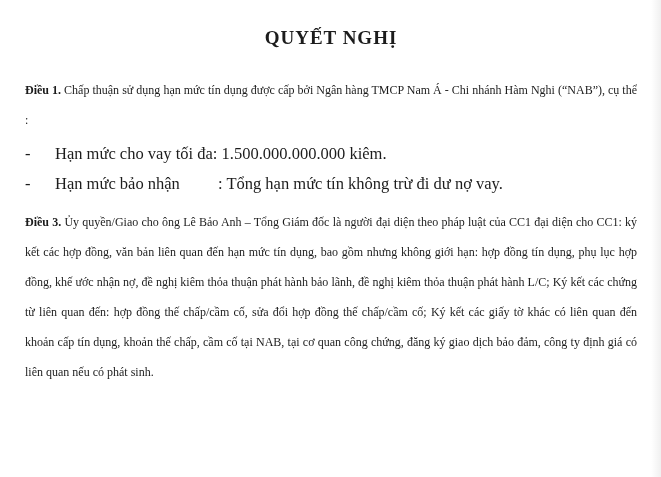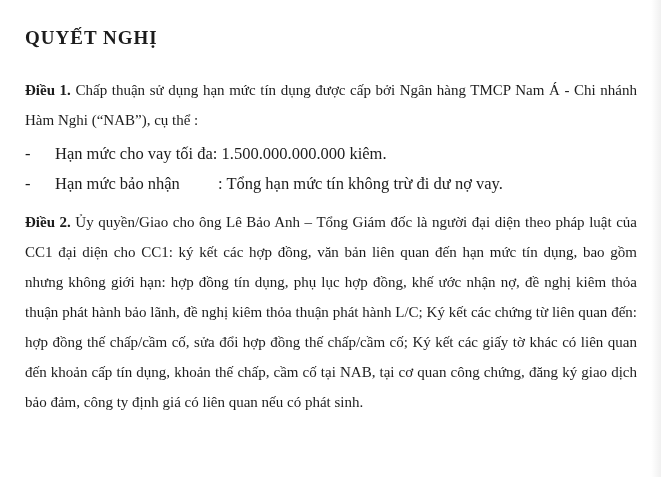--- a/index.html
+++ b/index.html
@@ -18,29 +18,29 @@
   }
   
   .scan-edge {
     position: absolute;
     top: 0; right: 0;
     width: 10px; height: 477px;
     background: linear-gradient(to right, rgba(0,0,0,0), rgba(0,0,0,0.06));
     pointer-events: none;
   }
   .doc-title {
-    text-align: left;
+    text-align: center;
     font-size: 19px;
     font-weight: bold;
     letter-spacing: 1px;
     line-height: 26px;
     margin-bottom: 24px;
   }
   .para {
-    font-size: 15px;
+    font-size: 12px;
     line-height: 30px;
     text-align: justify;
     margin-bottom: 4px;
   }
   .para .label { font-weight: bold; }
   .amount { font-weight: bold; }
   .in-words { font-style: italic; }
   .bullet {
     display: flex;
     font-size: 16.5px;
@@ -76,18 +76,18 @@
   </div>
 
   <div class="bullet">
     <span class="dash">-</span>
     <span class="btext">
       <span class="guarantee-label">Hạn mức bảo nhận</span><span>: Tổng hạn mức tín không trừ đi dư nợ vay.</span>
     </span>
   </div>
 
   <p class="para article2">
-    <span class="label">Điều 2.</span>
+    <span class="label">Điều 3.</span>
     <span> Ủy quyền/Giao cho ông Lê Bảo Anh – Tổng Giám đốc là người đại diện theo pháp luật của CC1 đại diện cho CC1: ký kết các hợp đồng, văn bản liên quan đến hạn mức tín dụng, bao gồm nhưng không giới hạn: hợp đồng tín dụng, phụ lục hợp đồng, khế ước nhận nợ, đề nghị kiêm thỏa thuận phát hành bảo lãnh, đề nghị kiêm thỏa thuận phát hành L/C; Ký kết các chứng từ liên quan đến: hợp đồng thế chấp/cầm cố, sửa đổi hợp đồng thế chấp/cầm cố; Ký kết các giấy tờ khác có liên quan đến khoản cấp tín dụng, khoản thế chấp, cầm cố tại NAB, tại cơ quan công chứng, đăng ký giao dịch bảo đảm, công ty định giá có liên quan nếu có phát sinh.</span>
   </p>
 
   <div class="scan-edge"></div>
 </div>
 
 </body></html>

